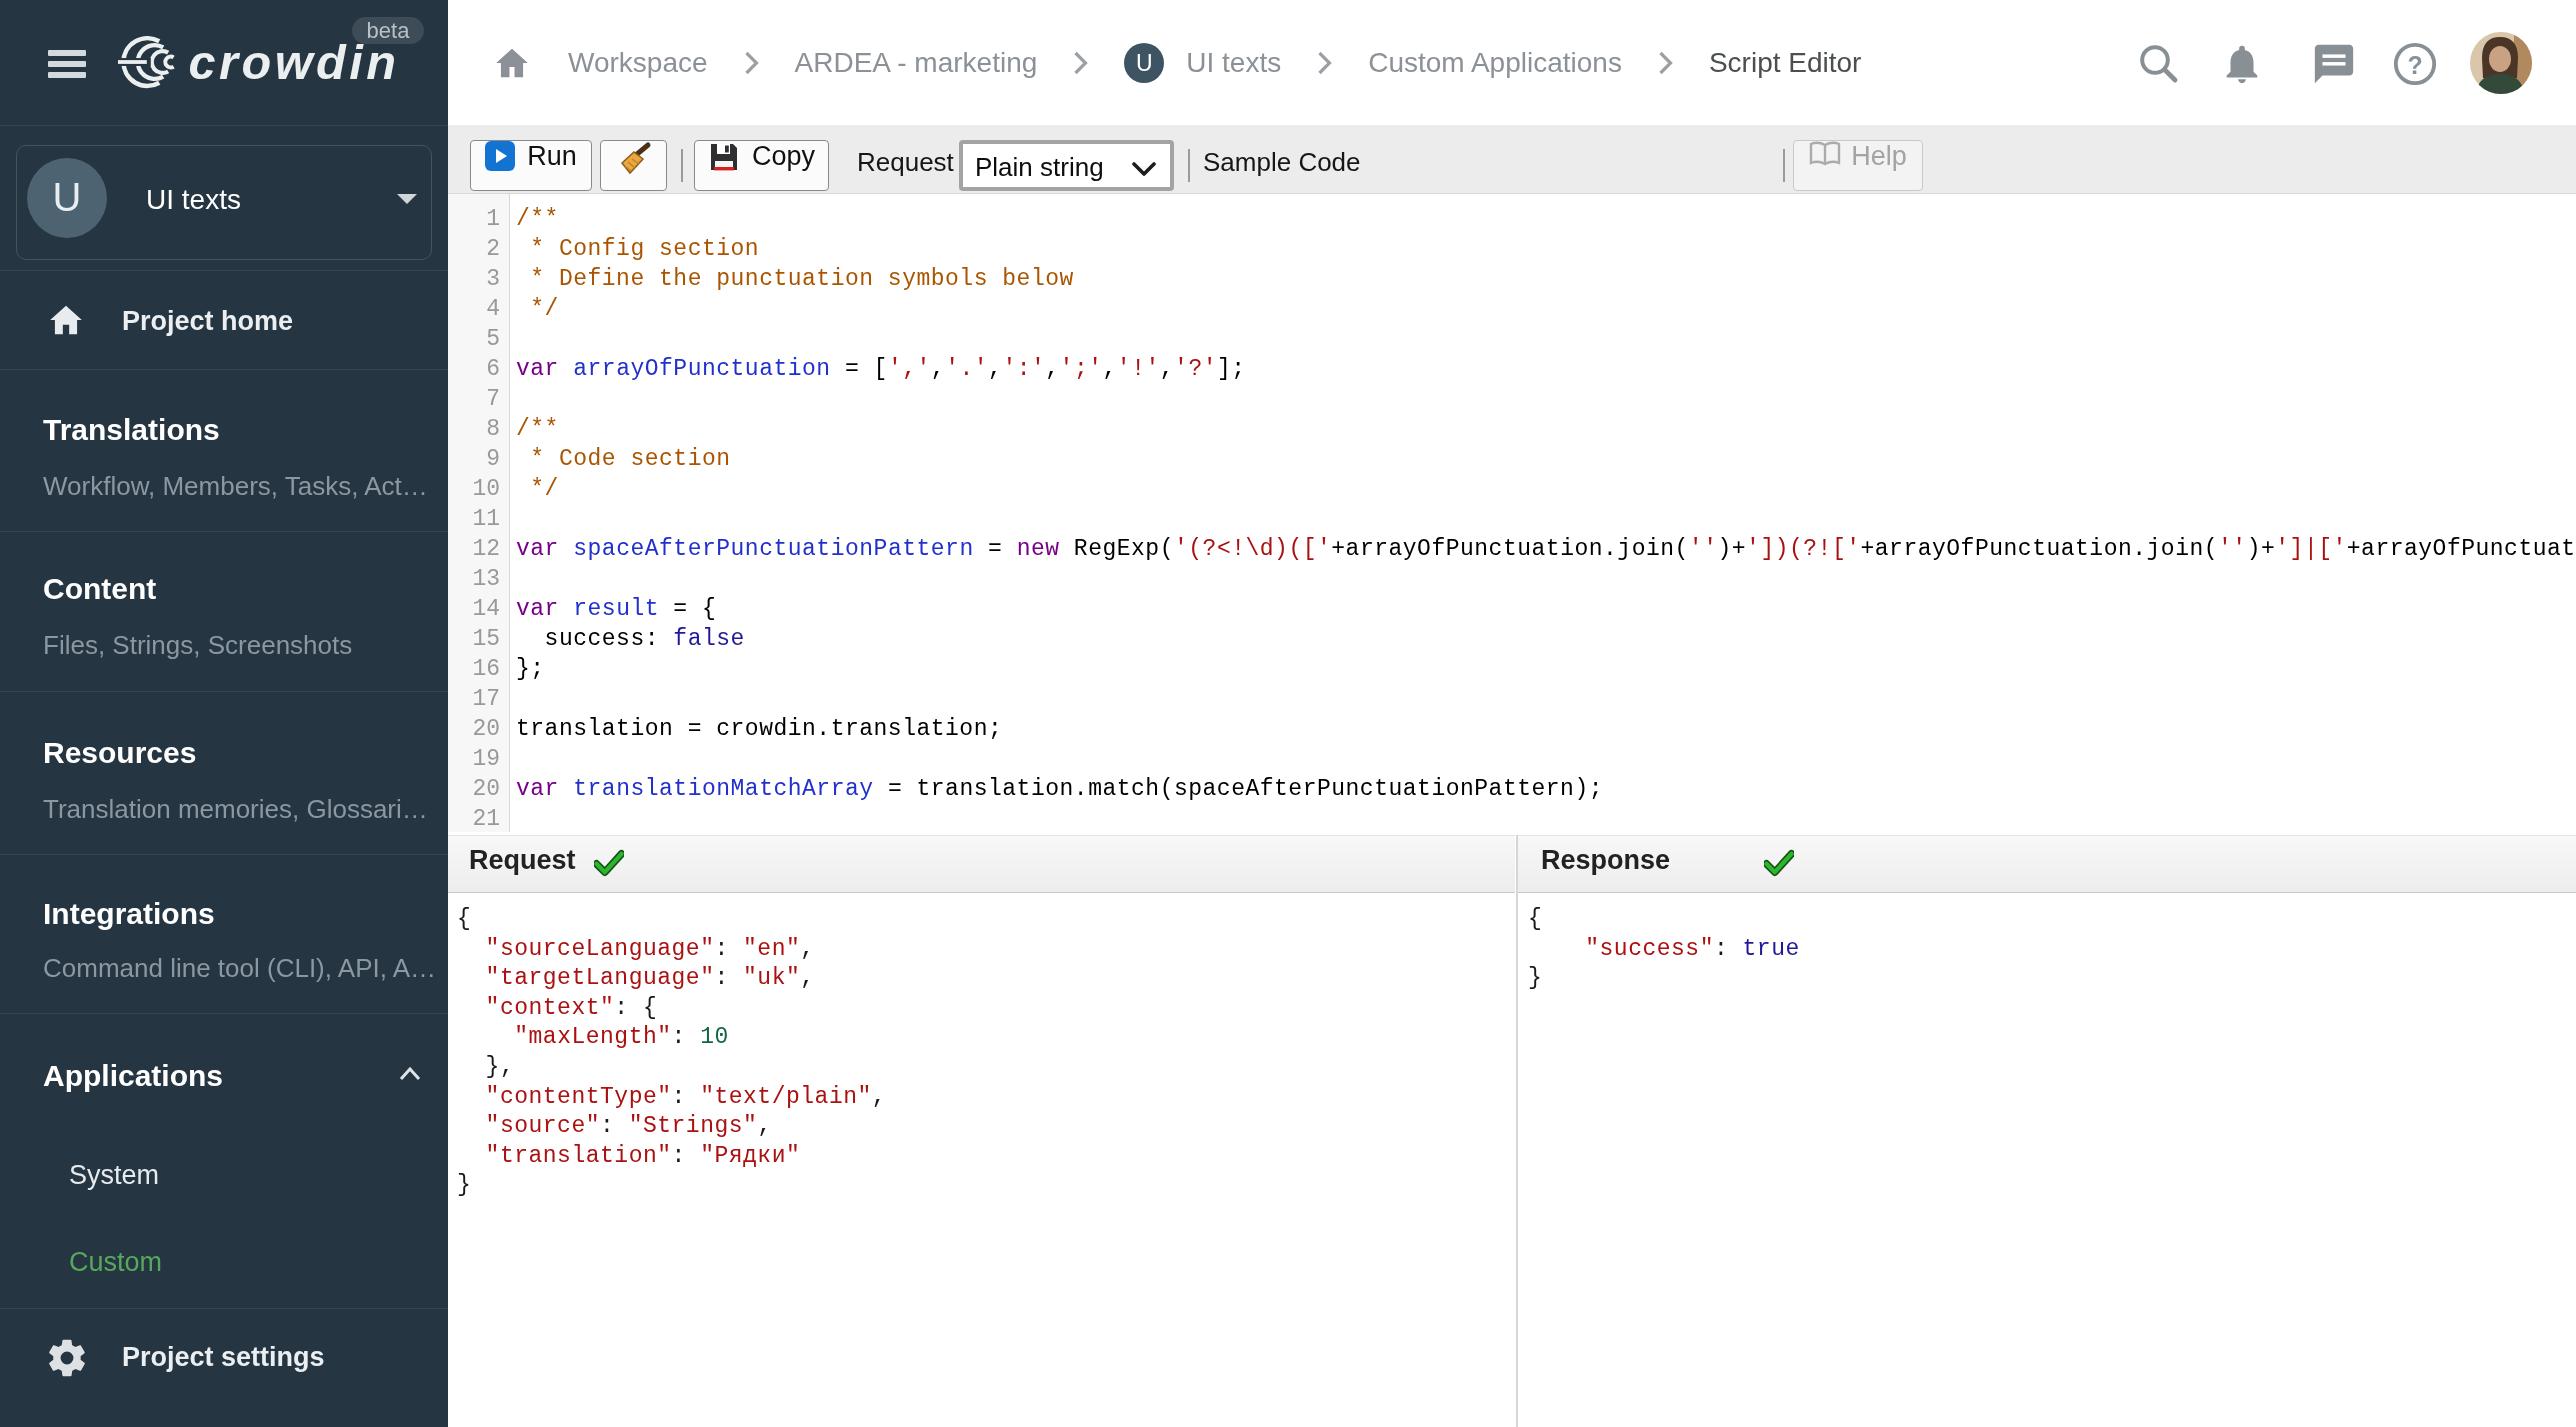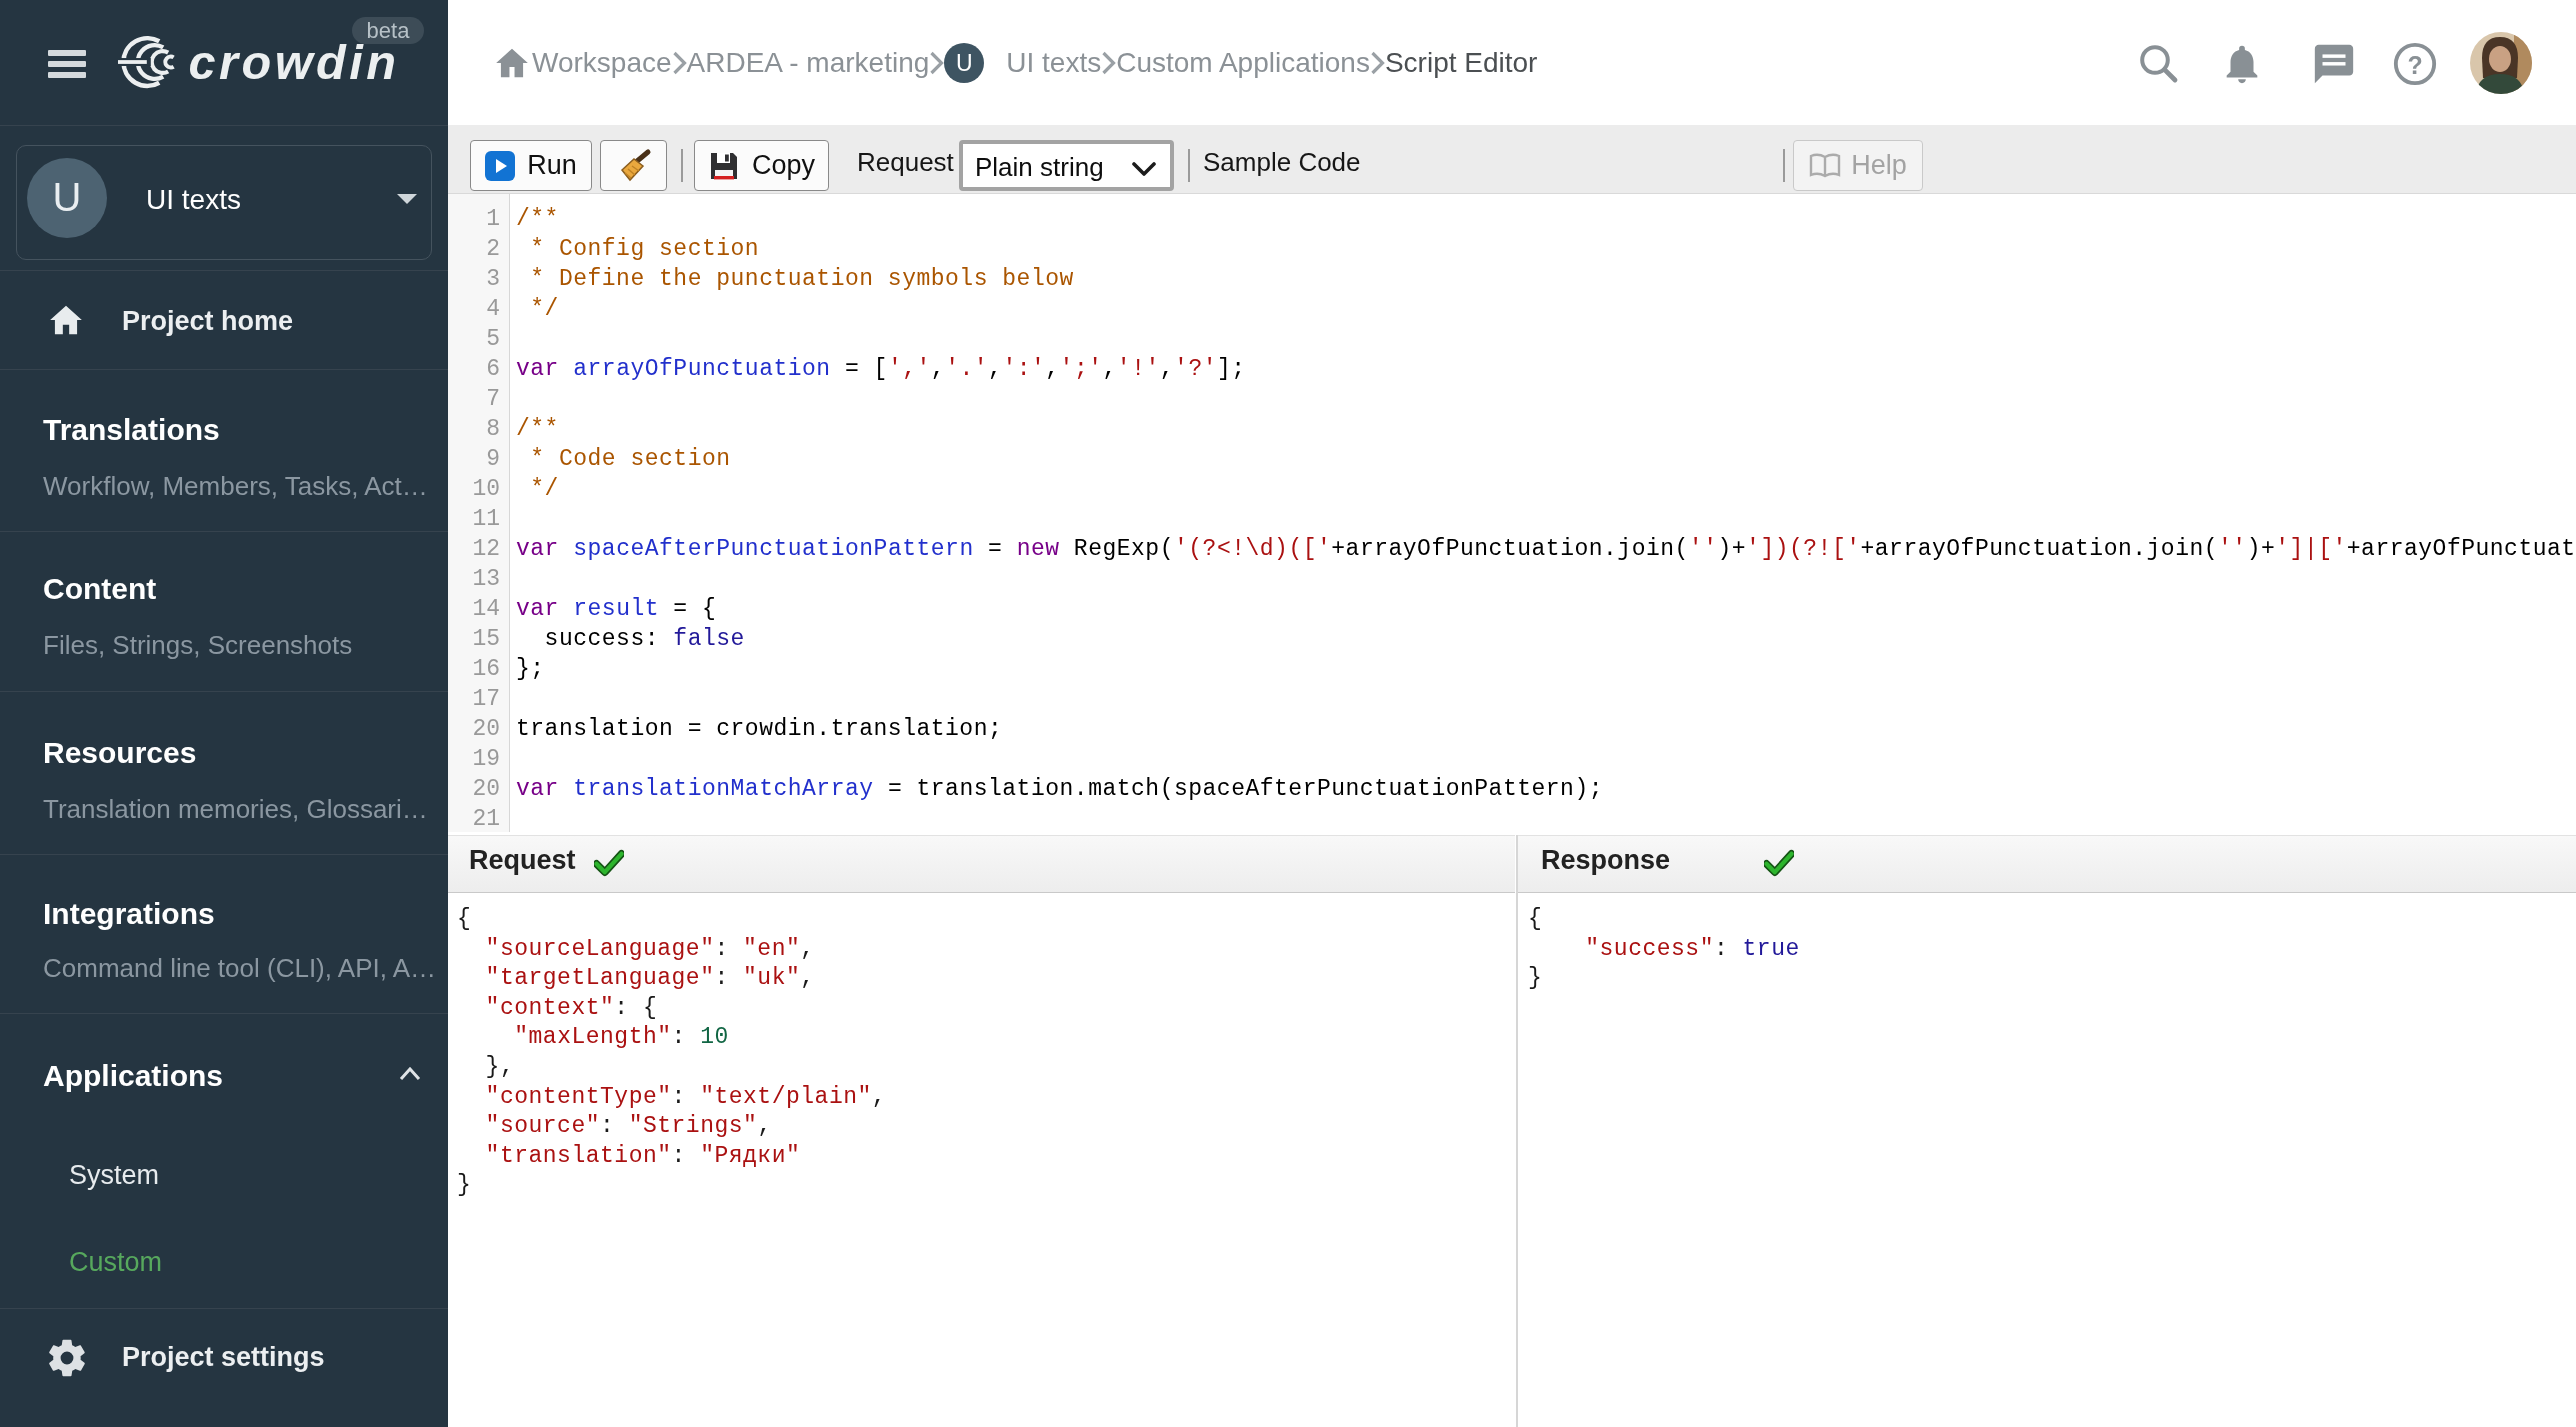--- a/index.html
+++ b/index.html
@@ -21,21 +21,21 @@
   .navitem { position:absolute; color:#eceff1; font-size:27px; font-weight:bold; }
   .navsubitem { position:absolute; left:69px; color:#e7ebee; font-size:27px; }
   
   #header { position:absolute; left:448px; top:0; width:2128px; height:125px; background:#fff; }
   .bc { color:#8b9196; font-size:28px; }
   .bcchev { stroke:#9aa0a5; stroke-width:3.2; fill:none; }
   
   #toolbar { position:absolute; left:448px; top:125px; width:2128px; height:69px;
     background:#ececec; border-bottom:1px solid #d9d9d9; }
   .tbtn { position:absolute; top:15px; height:51px; background:#fbfbfb; border:1px solid #898989;
-    border-radius:4px; display:flex; align-items:center; justify-content:center;
+    border-radius:4px; display:flex; align-items:flex-start; justify-content:center;
     font-size:27px; color:#111; }
   .tsep { position:absolute; top:24px; width:2px; height:33px; background:#9a9a9a; }
   .tlabel { position:absolute; top:3px; height:69px; line-height:69px; font-size:26px; color:#161616; }
   .tsel { position:absolute; top:15px; height:51px; background:#fff; border:4px solid #a3a3a3;
     border-radius:4px; font-size:26px; color:#0d0d0d; line-height:47px; padding-left:12px; }
   
   #editor { position:absolute; left:448px; top:194px; width:2128px; height:638px; background:#fff;
     font-family:"Liberation Mono", monospace; font-size:23px; line-height:30px; overflow:hidden; }
   #gutter { position:absolute; left:0; top:0; width:62px; height:638px; background:#f7f7f7;
     border-right:1px solid #d7d7d7; padding-top:10.4px; color:#999; text-align:right; }
@@ -105,21 +105,21 @@
     </svg>
   <div class="navsubitem" style="top:1160px">System</div>
   <div class="navsubitem" style="top:1247px;color:#57a85d;">Custom</div>
   <div class="sdiv" style="top:1308px"></div>
   <svg style="position:absolute;left:45px;top:1336px" width="44" height="44" viewBox="0 0 24 24">
       <path fill="#dde1e4" d="M19.4 13c.04-.32.06-.66.06-1s-.02-.68-.07-1l2.1-1.65c.2-.15.24-.42.12-.64l-2-3.46c-.12-.22-.39-.3-.61-.22l-2.49 1c-.52-.4-1.08-.73-1.69-.98l-.38-2.65A.49.49 0 0 0 14 2h-4c-.25 0-.46.18-.49.42l-.38 2.65c-.61.25-1.17.59-1.69.98l-2.49-1c-.23-.09-.49 0-.61.22l-2 3.46c-.13.22-.07.49.12.64L4.56 11c-.05.32-.08.66-.08 1s.03.68.07 1l-2.1 1.65c-.2.15-.24.42-.12.64l2 3.46c.12.22.39.3.61.22l2.49-1c.52.4 1.08.73 1.69.98l.38 2.65c.03.24.24.42.49.42h4c.25 0 .46-.18.49-.42l.38-2.65c.61-.25 1.17-.59 1.69-.98l2.49 1c.23.09.49 0 .61-.22l2-3.46c.12-.22.07-.49-.12-.64L19.4 13zM12 15.5a3.5 3.5 0 1 1 0-7 3.5 3.5 0 0 1 0 7z"></path>
     </svg>
   <div class="navitem" style="left:122px;top:1342px;">Project settings</div>
 </div>
 <div id="header">
-  <div style="position:absolute;left:44px;top:0;height:125px;display:flex;align-items:center;">
+  <div style="position:absolute;left:44px;top:0;height:125px;display:flex;align-items:center;gap:36px;">
     <svg width="40" height="38" viewBox="0 0 24 24">
         <path d="M12 3 L2 12 h3 v9 h5.4 v-6.5 h3.2 v6.5 H19 v-9 h3 Z" fill="#8b9196"></path>
       </svg>
     <span class="bc">Workspace</span>
     <svg width="15" height="24" viewBox="0 0 15 24">
         <path class="bcchev" d="M2.5 2 L12.5 12 L2.5 22"></path>
       </svg>
     <span class="bc">ARDEA - marketing</span>
     <svg width="15" height="24" viewBox="0 0 15 24">
         <path class="bcchev" d="M2.5 2 L12.5 12 L2.5 22"></path>

